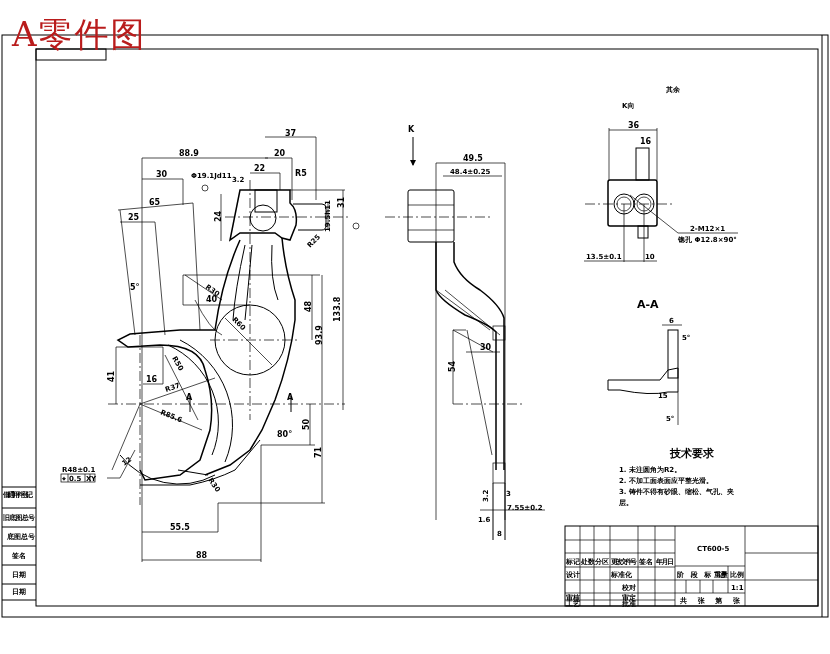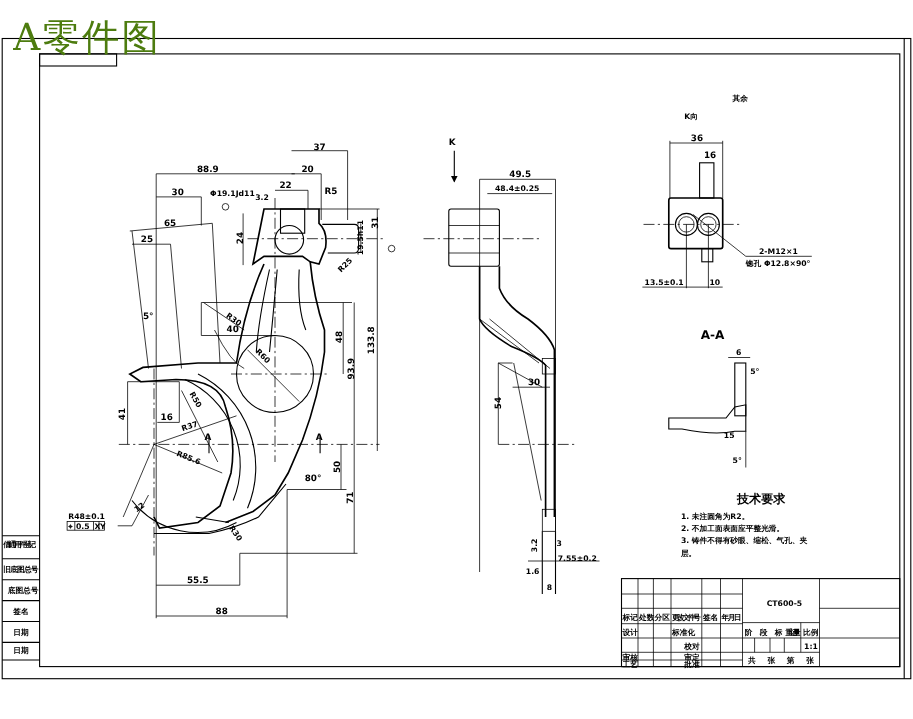--- a/index.html
+++ b/index.html
@@ -1,17 +1,17 @@
 <!DOCTYPE html>
 <html><head>
 <meta charset="utf-8">
 <style>
   html,body{margin:0;padding:0;background:#fff;}
   body{width:830px;height:654px;position:relative;overflow:hidden;font-family:"DejaVu Sans",sans-serif;}
-  #title-stamp{position:absolute;left:12px;top:14px;font-family:"DejaVu Serif",serif;font-size:34px;color:#4d7c0f;letter-spacing:2px;line-height:40px;z-index:3;}
+  #title-stamp{position:absolute;left:12px;top:14px;font-family:"DejaVu Serif",serif;font-size:34px;color:#b91c1c;letter-spacing:2px;line-height:40px;z-index:3;}
   svg#drawing{position:absolute;left:0;top:0;}
   .t{font-family:"DejaVu Sans",sans-serif;font-size:8px;font-weight:bold;fill:#000;}
   .ts{font-family:"DejaVu Sans",sans-serif;font-size:7px;font-weight:bold;fill:#000;}
   .tech-title{font-family:"DejaVu Sans",sans-serif;font-size:11px;font-weight:bold;fill:#000;}
   .ln{stroke:#000;stroke-width:1;fill:none;}
   .thin{stroke:#000;stroke-width:0.7;fill:none;}
   .cl{stroke:#000;stroke-width:0.7;fill:none;stroke-dasharray:10 3 2 3;}
   .bold{stroke:#000;stroke-width:1.5;fill:none;}
 </style>
 </head>

